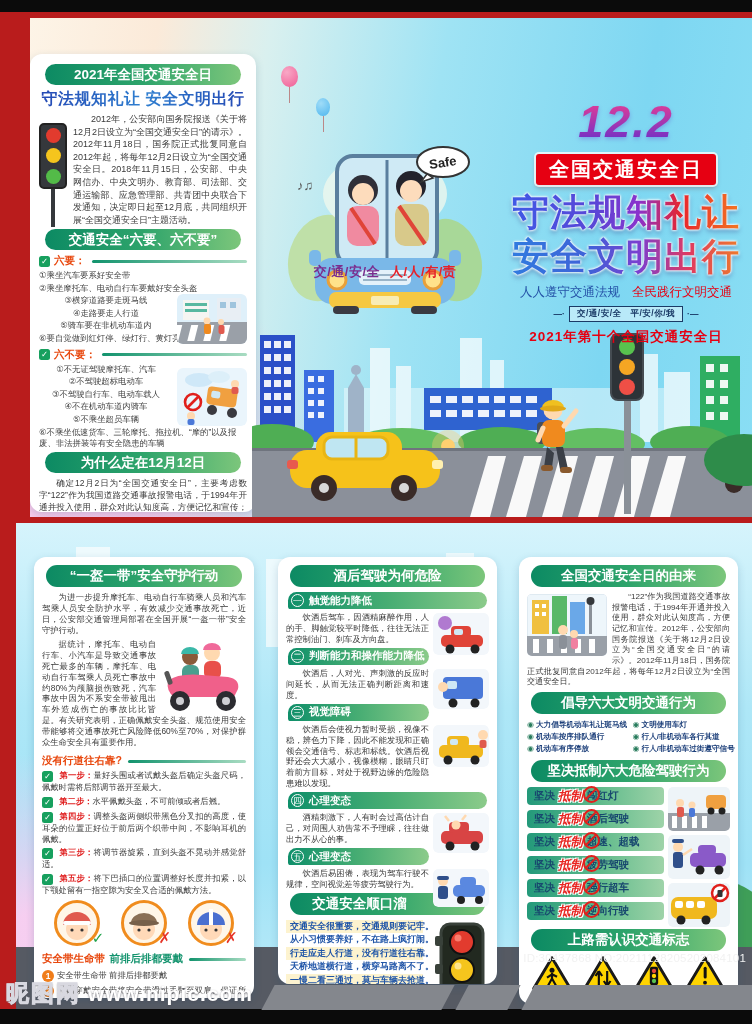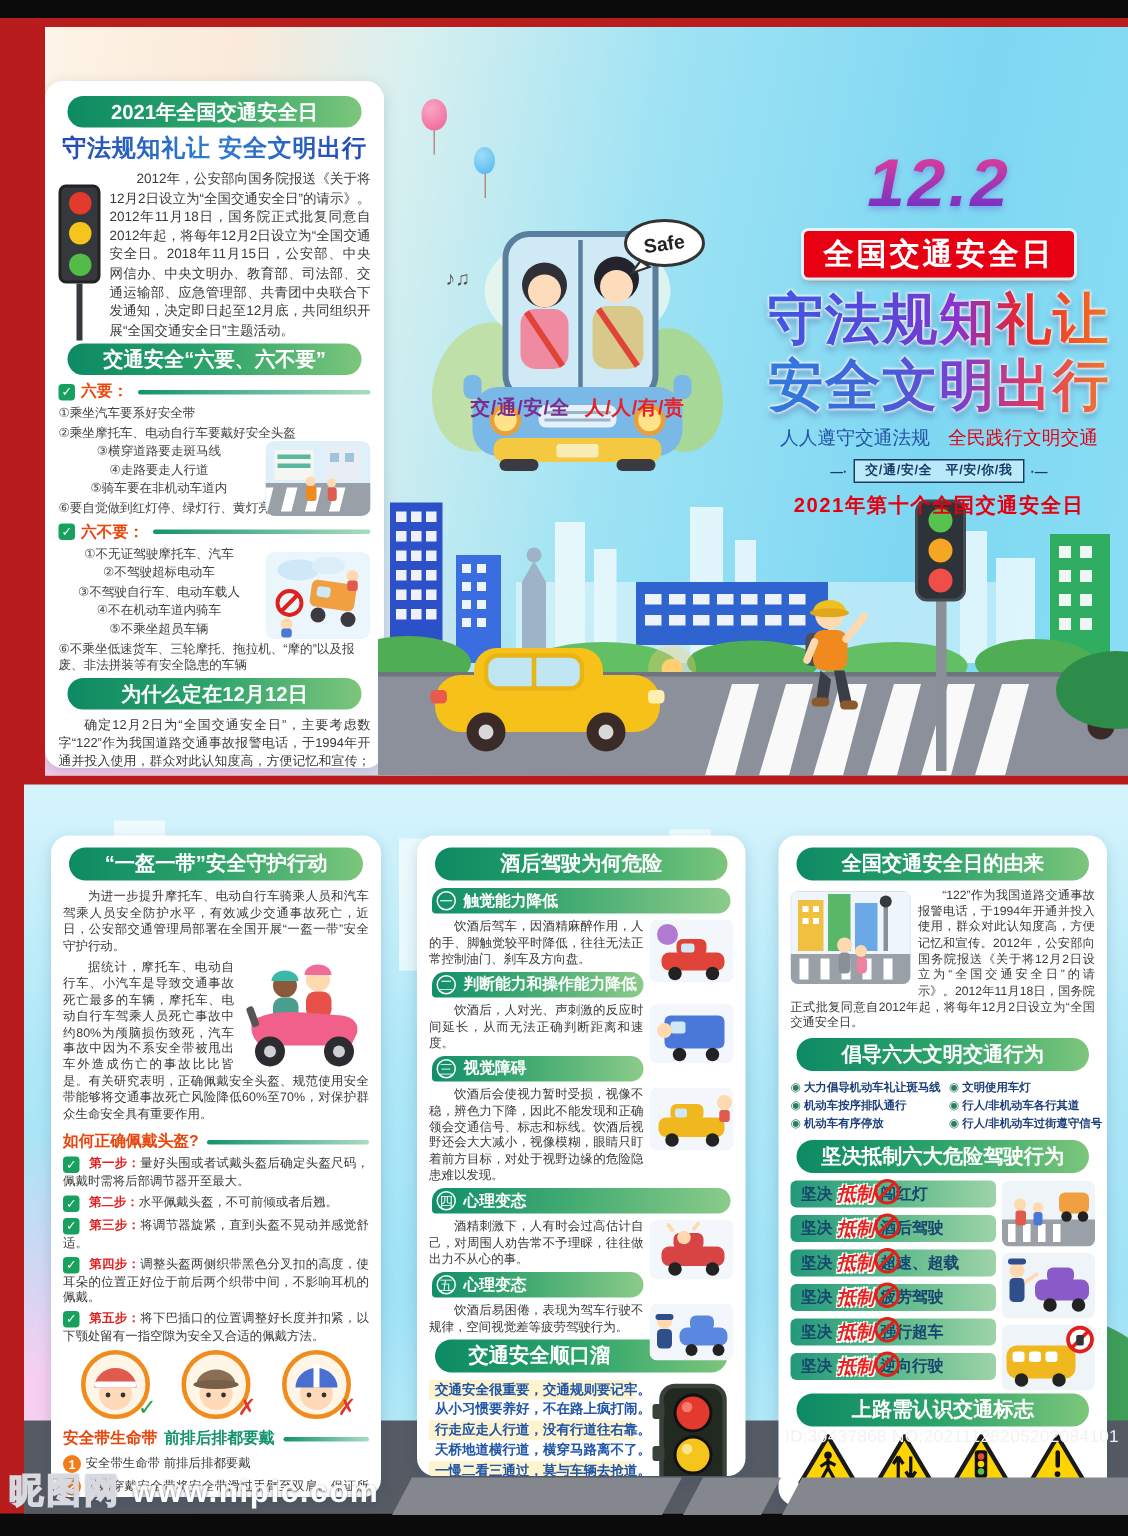--- a/index.html
+++ b/index.html
@@ -441,27 +441,27 @@
           <path d="M8 40 q10 -8 34 -6 l26 2 q12 2 10 12 l-4 8 H14 q-8 -6 -6 -16z" fill="#f0608a"></path>
           <rect x="6" y="30" width="5" height="14" rx="2" fill="#555" transform="rotate(-20 8 37)"></rect>
           <circle cx="20" cy="60" r="10" fill="#2b2b30"></circle>
             <circle cx="20" cy="60" r="4" fill="#cfcfd4"></circle>
           <circle cx="66" cy="60" r="10" fill="#2b2b30"></circle>
             <circle cx="66" cy="60" r="4" fill="#cfcfd4"></circle>
         </svg>
         <p class="p2txt indent">据统计，摩托车、电动自行车、小汽车是导致交通事故死亡最多的车辆，摩托车、电动自行车驾乘人员死亡事故中约80%为颅脑损伤致死，汽车事故中因为不系安全带被甩出车外造成伤亡的事故比比皆是。有关研究表明，正确佩戴安全头盔、规范使用安全带能够将交通事故死亡风险降低60%至70%，对保护群众生命安全具有重要作用。</p>
       </div>
       <div class="lab-row">
-        <span class="red-lab">如何正确佩戴头盔?</span>
+        <span class="red-lab">没有行道往右靠?</span>
         <span class="hr-line"></span>
       </div>
       <div class="step"><span class="chk">✓</span> <b>第一步：</b><span>量好头围或者试戴头盔后确定头盔尺码，佩戴时需将后部调节器开至最大。</span></div>
       <div class="step"><span class="chk">✓</span> <b>第二步：</b><span>水平佩戴头盔，不可前倾或者后翘。</span></div>
+      <div class="step"><span class="chk">✓</span> <b>第四步：</b><span>调整头盔两侧织带黑色分叉扣的高度，使耳朵的位置正好位于前后两个织带中间，不影响耳机的佩戴。</span></div>
       <div class="step"><span class="chk">✓</span> <b>第三步：</b><span>将调节器旋紧，直到头盔不晃动并感觉舒适。</span></div>
-      <div class="step"><span class="chk">✓</span> <b>第四步：</b><span>调整头盔两侧织带黑色分叉扣的高度，使耳朵的位置正好位于前后两个织带中间，不影响耳机的佩戴。</span></div>
       <div class="step"><span class="chk">✓</span> <b>第五步：</b><span>将下巴插口的位置调整好长度并扣紧，以下颚处留有一指空隙为安全又合适的佩戴方法。</span></div>
       <div class="hel-row">
         <div class="hel">
           <svg width="40" height="40" viewBox="0 0 40 40">
               <circle cx="20" cy="26" r="11" fill="#ffd9b8"></circle>
               <path d="M6 22 a14 13 0 0 1 28 0 z" fill="#e05a4e"></path>
               <rect x="6" y="18" width="28" height="4" rx="2" fill="#fff"></rect>
               <circle cx="15" cy="27" r="1.6" fill="#333"></circle>
               <circle cx="25" cy="27" r="1.6" fill="#333"></circle>
             </svg>

